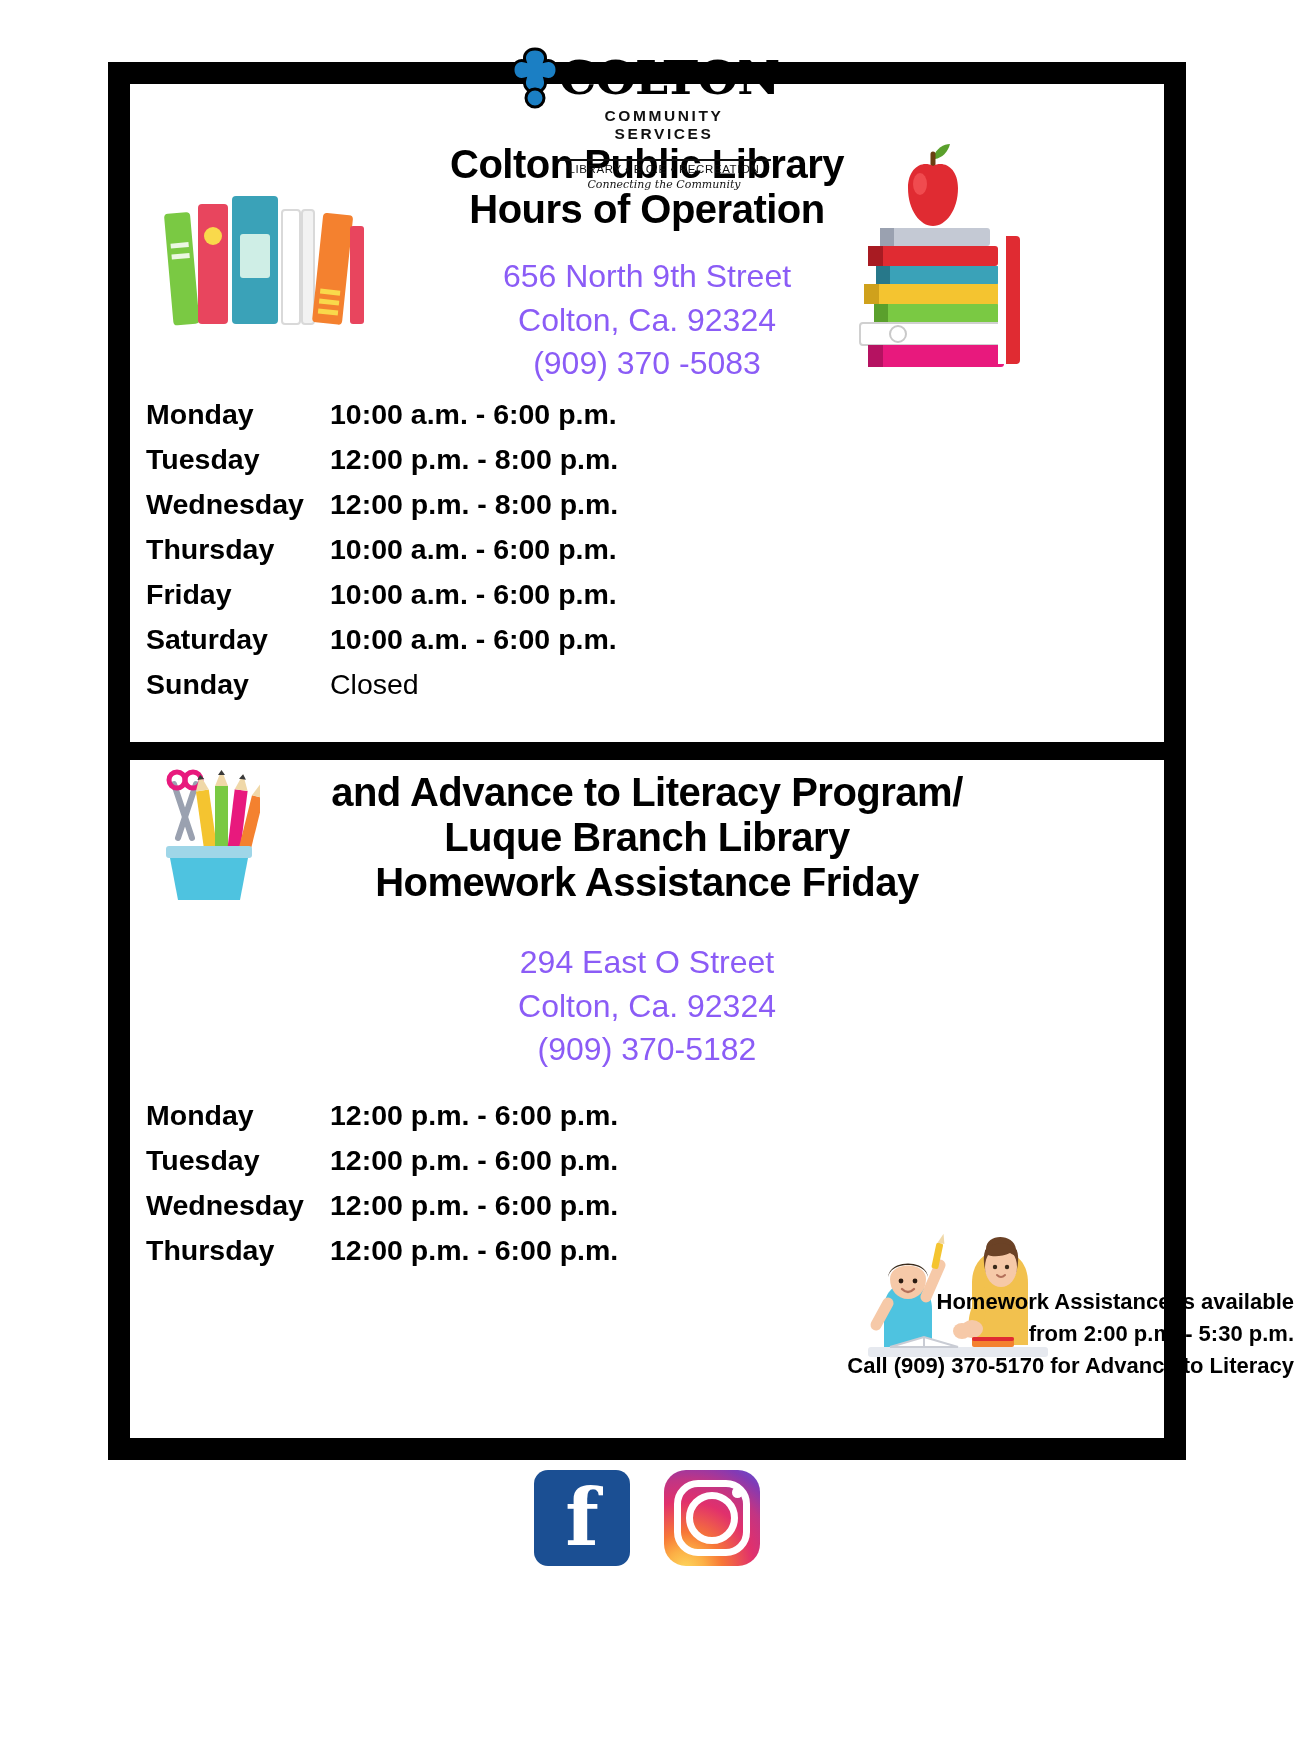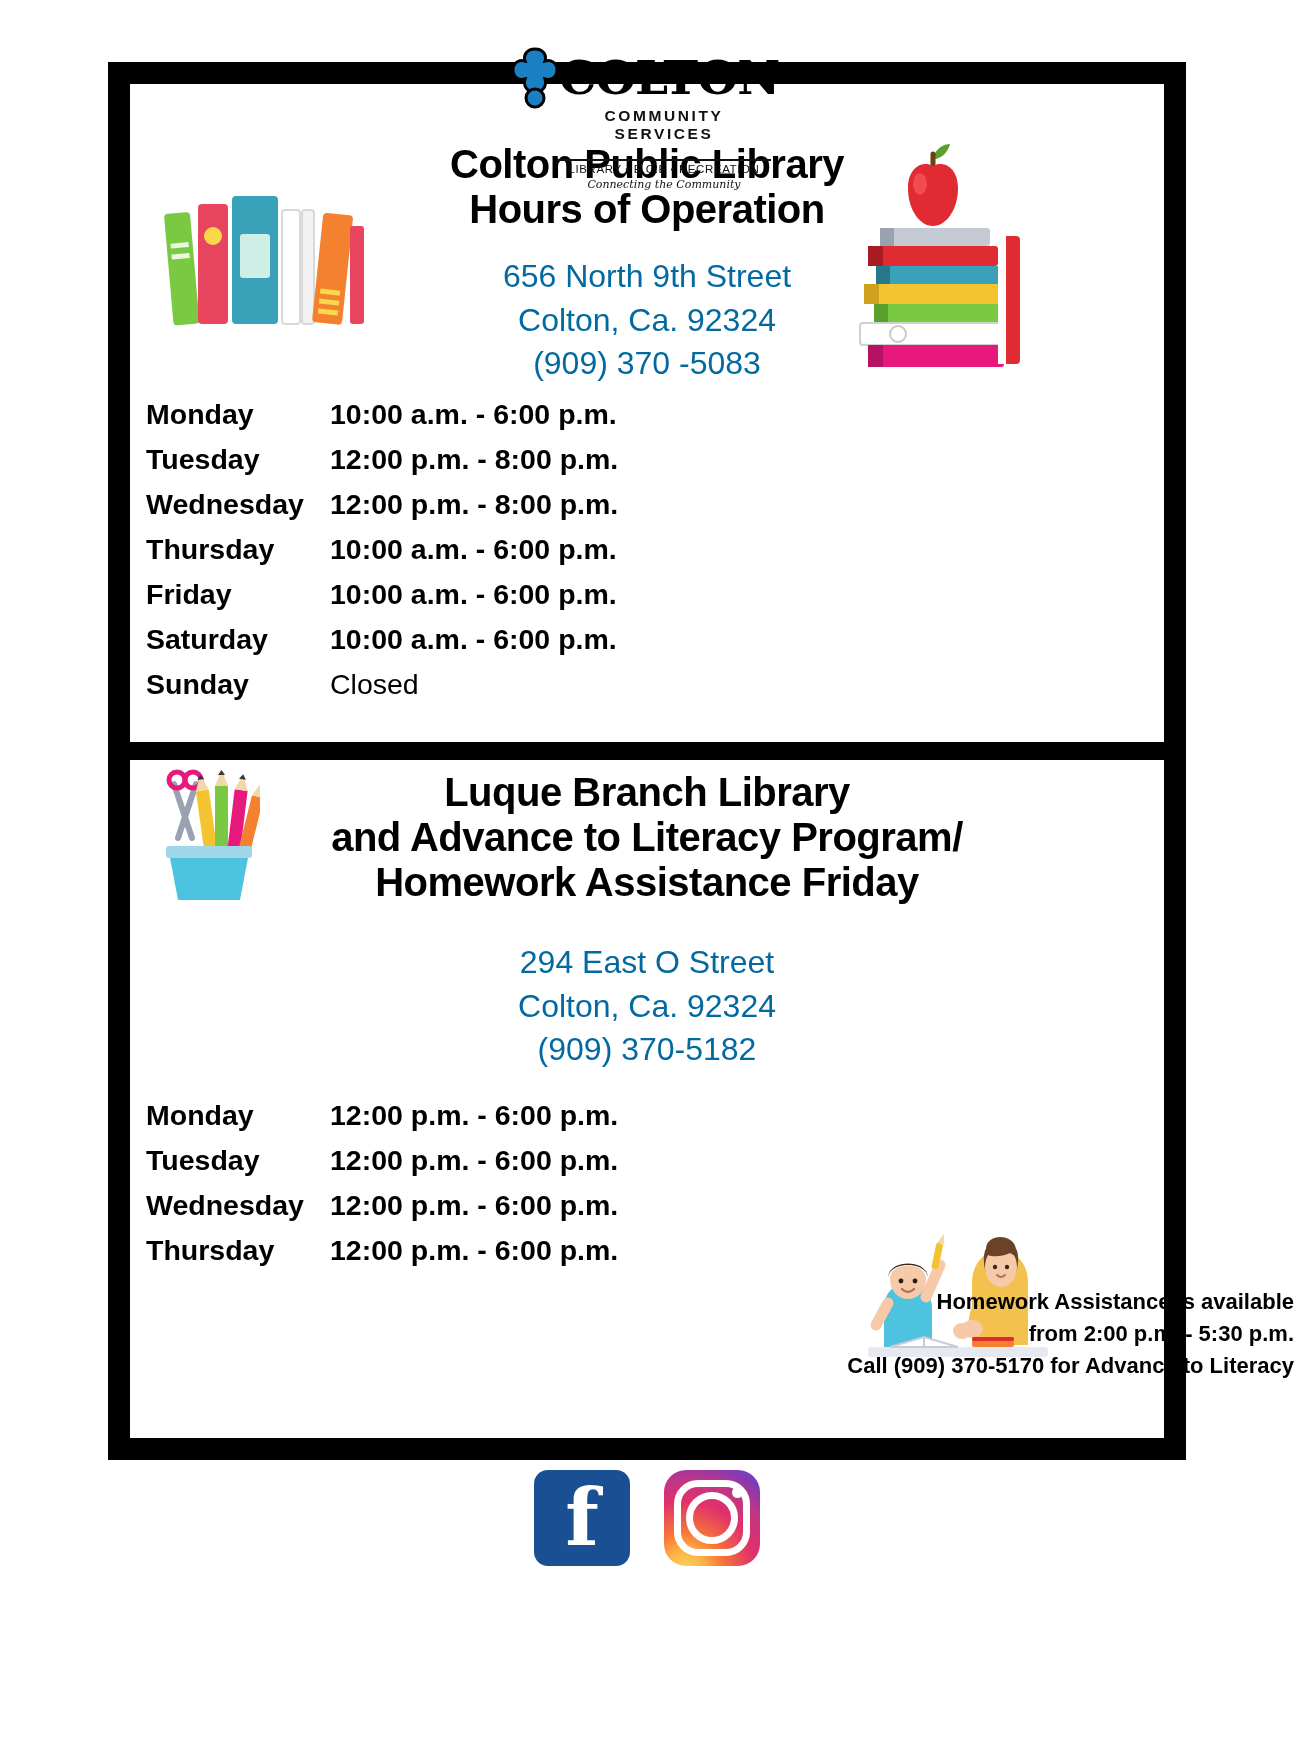--- a/index.html
+++ b/index.html
@@ -82,21 +82,21 @@
     text-align: center;
     font-weight: bold;
     color: #000;
     letter-spacing: -0.5px;
   }
   .title-main { font-size: 40px; line-height: 1.12; }
   .addr {
     text-align: center;
     font-size: 32px;
     line-height: 1.36;
-    color: #0369a1;
+    color: #8b5cf6;
     font-weight: 400;
   }
 
   
   .hours { position: absolute; left: 0; right: 0; }
   .hrow {
     display: flex;
     font-weight: bold;
     font-size: 28.5px;
     line-height: 1.0;
@@ -311,22 +311,22 @@
         <rect x="93" y="36" width="12" height="56" fill="#f4812f"></rect>
         <polygon points="93,36 105,36 99,22" fill="#f0d8a8"></polygon>
       </g>
 
       <rect x="14" y="86" width="86" height="12" rx="3" fill="#9fd6e8"></rect>
       <path d="M18 98 L96 98 L88 140 L26 140 Z" fill="#4ec3e0"></path>
     </svg>
   </div>
 
   <div class="title title-main" style="position:absolute; left:0; right:0; top:770px; line-height:1.13;">
+    <div>and Advance to Literacy Program/</div>
     <div>Luque Branch Library</div>
-    <div>and Advance to Literacy Program/</div>
     <div>Homework Assistance Friday</div>
   </div>
 
   <div class="addr" style="position:absolute; left:0; right:0; top:941px;">
     <div>294 East O Street</div>
     <div>Colton, Ca. 92324</div>
     <div>(909) 370-5182</div>
   </div>
 
   <div class="hours" style="top:1101px;">

